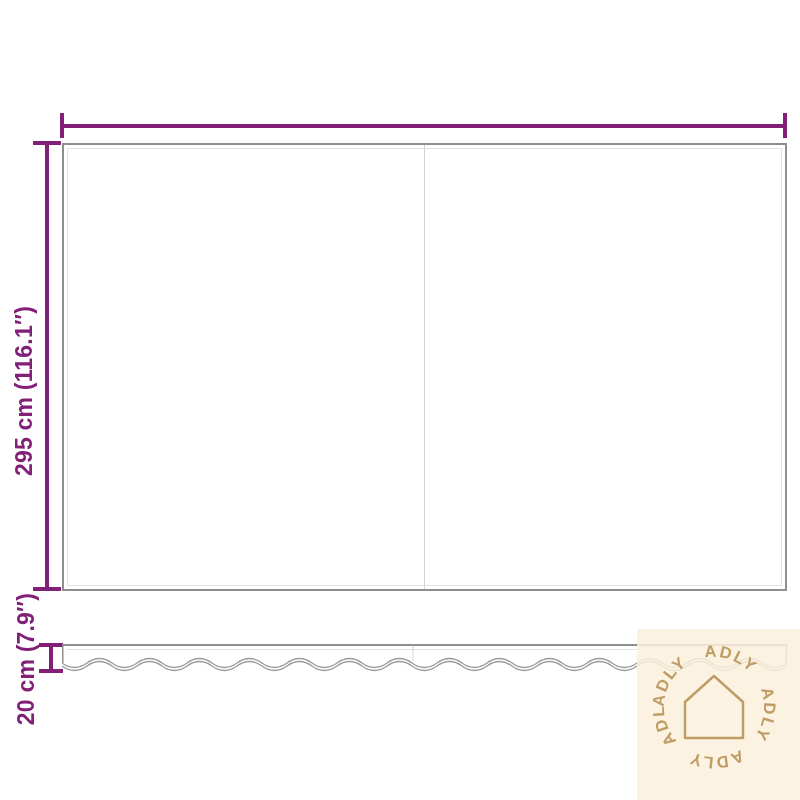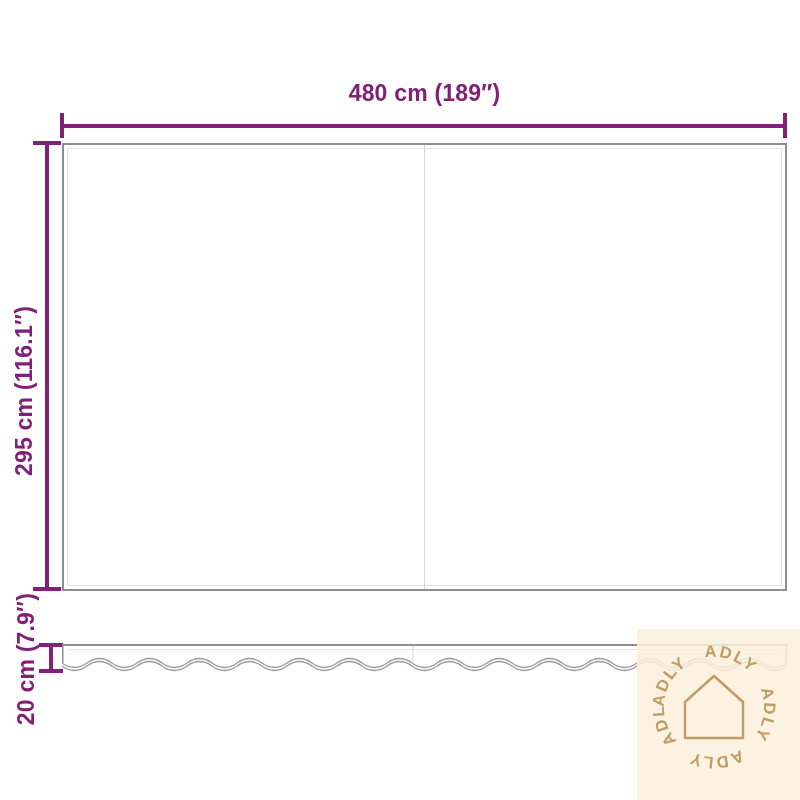--- a/index.html
+++ b/index.html
@@ -52,21 +52,20 @@
   .wm-ring-text{
     font-family:"Liberation Sans",sans-serif;font-weight:bold;font-size:16.5px;
     letter-spacing:2px;word-spacing:12px;fill:#bf9c63;
   }
 </style>
 </head>
 <body>
 
 <div class="canvas">
 
-  <div class="dim-label label-width">480 cm (189″)</div>
   <div class="dim dim-line-top"></div>
   <div class="dim dim-tick-top-left"></div>
   <div class="dim dim-tick-top-right"></div>
 
   <div class="dim-label label-height">295 cm (116.1″)</div>
   <div class="dim dim-line-left"></div>
   <div class="dim dim-tick-left-top"></div>
   <div class="dim dim-tick-left-bottom"></div>
 
   <div class="dim-label label-valance">20 cm (7.9″)</div>

